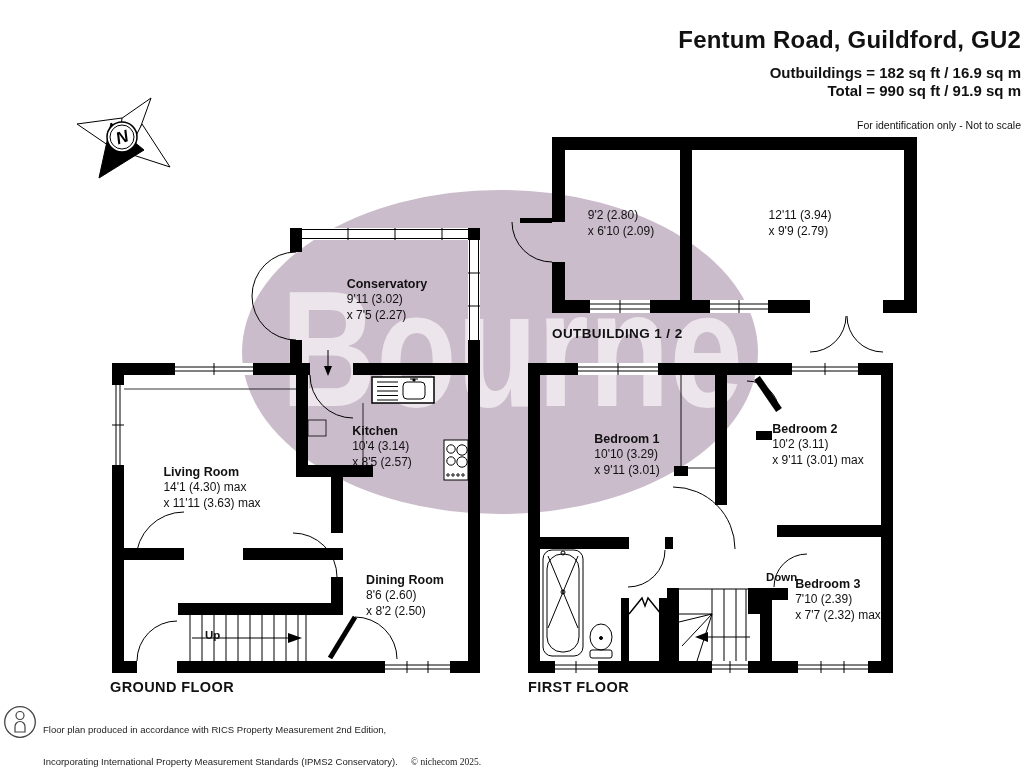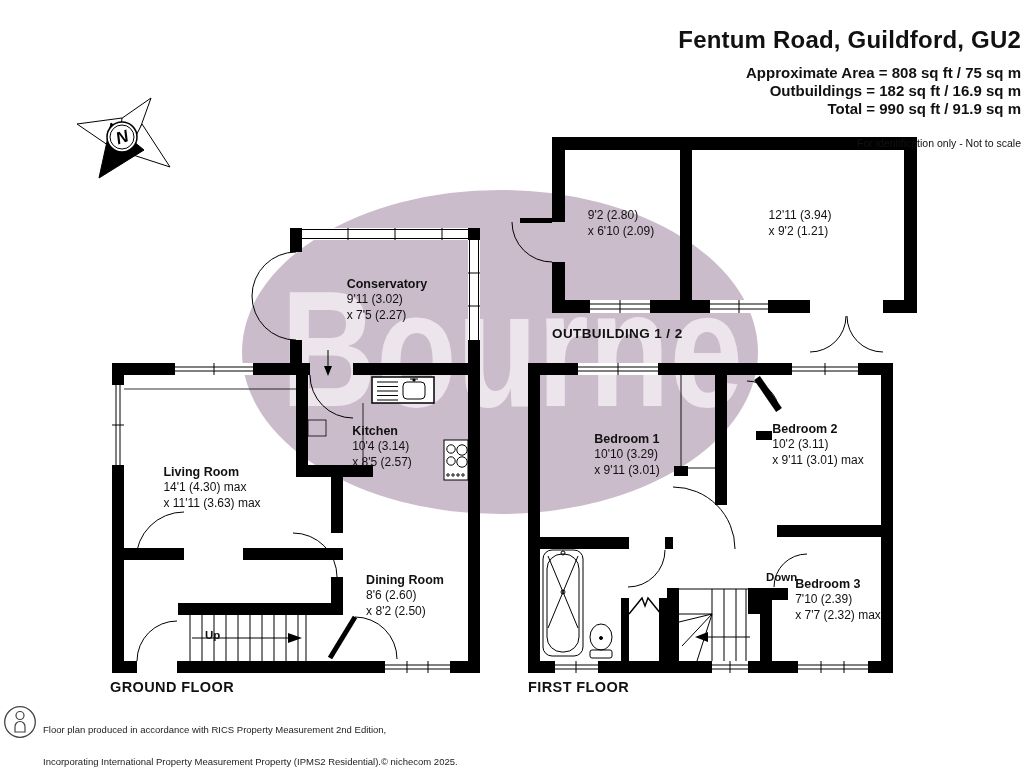--- a/index.html
+++ b/index.html
@@ -12,21 +12,21 @@
   .header .area-line{font-size:15px;font-weight:bold;line-height:18px;}
   .header .disclaimer{font-size:10.5px;margin-top:19px;font-weight:normal;}
   .room-label{transform:translate(-50%,-50%);text-align:left;white-space:nowrap;line-height:1.3;}
   .room-label span{display:block;}
   .rname{font-size:12.5px;font-weight:bold;}
   .rdim{font-size:12px;}
   .caption{font-size:14.5px;font-weight:bold;letter-spacing:.4px;text-align:right;}
   .stair-label{font-size:11.5px;font-weight:bold;padding-left:47px;}
   .footer{left:3px;top:704px;display:flex;align-items:flex-start;}
   .footer .ftext{margin-left:6px;font-size:9.5px;line-height:10.5px;color:#222;white-space:pre-wrap;}
-  .footer .copyright{margin-left:0;}
+  .footer .copyright{margin-left:13px;font-family:Liberation Serif, serif;}
 </style>
 </head>
 <body>
 
 <div id="canvas">
 
 <svg id="plan-svg" width="1024" height="768" viewBox="0 0 1024 768">
 
   <g>
     <ellipse cx="500" cy="352" rx="258" ry="162" fill="#cbbccb"></ellipse>
@@ -270,21 +270,20 @@
     <g fill="none" stroke="#000">
       <path d="M 552,262 A 40,40 0 0 1 512,222"></path>
       <path d="M 846,316 A 36,36 0 0 1 810,352"></path>
       <path d="M 847,316 A 36,36 0 0 0 883,352"></path>
     </g>
   </g>
 </svg>
 
 <div class="overlay header">
   <div class="title">Fentum Road, Guildford, GU2</div>
-  <div class="area-line">Approximate Area = 808 sq ft / 75 sq m</div>
   <div class="area-line">Outbuildings = 182 sq ft / 16.9 sq m</div>
   <div class="area-line">Total = 990 sq ft / 91.9 sq m</div>
   <div class="disclaimer">For identification only - Not to scale</div>
 </div>
 
 <div class="overlay room-label" style="left:387px;top:300px">
   <span class="rname">Conservatory</span>
   <span class="rdim">9'11 (3.02)</span>
   <span class="rdim">x 7'5 (2.27)</span>
 </div>
@@ -317,35 +316,35 @@
   <span class="rname">Bedroom 3</span>
   <span class="rdim">7'10 (2.39)</span>
   <span class="rdim">x 7'7 (2.32) max</span>
 </div>
 <div class="overlay room-label" style="left:621px;top:224px">
   <span class="rdim">9'2 (2.80)</span>
   <span class="rdim">x 6'10 (2.09)</span>
 </div>
 <div class="overlay room-label" style="left:800px;top:224px">
   <span class="rdim">12'11 (3.94)</span>
-  <span class="rdim">x 9'2 (1.21)</span>
+  <span class="rdim">x 9'9 (2.79)</span>
 </div>
 
 <div class="overlay caption" style="left:110px;top:679px">GROUND FLOOR</div>
 <div class="overlay caption" style="left:528px;top:679px">FIRST FLOOR</div>
 <div class="overlay caption" style="left:552px;top:326px;font-size:13.5px">OUTBUILDING 1 / 2</div>
 <div class="overlay stair-label" style="left:158px;top:629px">Up</div>
 <div class="overlay stair-label" style="left:719px;top:571px">Down</div>
 
 <div class="overlay footer">
   <svg width="34" height="36" viewBox="0 0 34 36">
     <circle cx="17" cy="18" r="15.3" fill="none" stroke="#444" stroke-width="1.3"></circle>
     <circle cx="17" cy="11.5" r="4" fill="none" stroke="#444" stroke-width="1.2"></circle>
     <path d="M 12,28 L 12,22.5 A 5,5 0 0 1 22,22.5 L 22,28 Z" fill="none" stroke="#444" stroke-width="1.2"></path>
   </svg>
   <div class="ftext">
     <div>Floor plan produced in accordance with RICS Property Measurement 2nd Edition,</div>
-    <div><span>Incorporating International Property Measurement Property (IPMS2 Residential).</span><span class="copyright">© nichecom 2025.</span></div>
+    <div><span>Incorporating International Property Measurement Standards (IPMS2 Conservatory).</span><span class="copyright">© nichecom 2025.</span></div>
     
   </div>
 </div>
 
 </div>
 
 </body></html>

